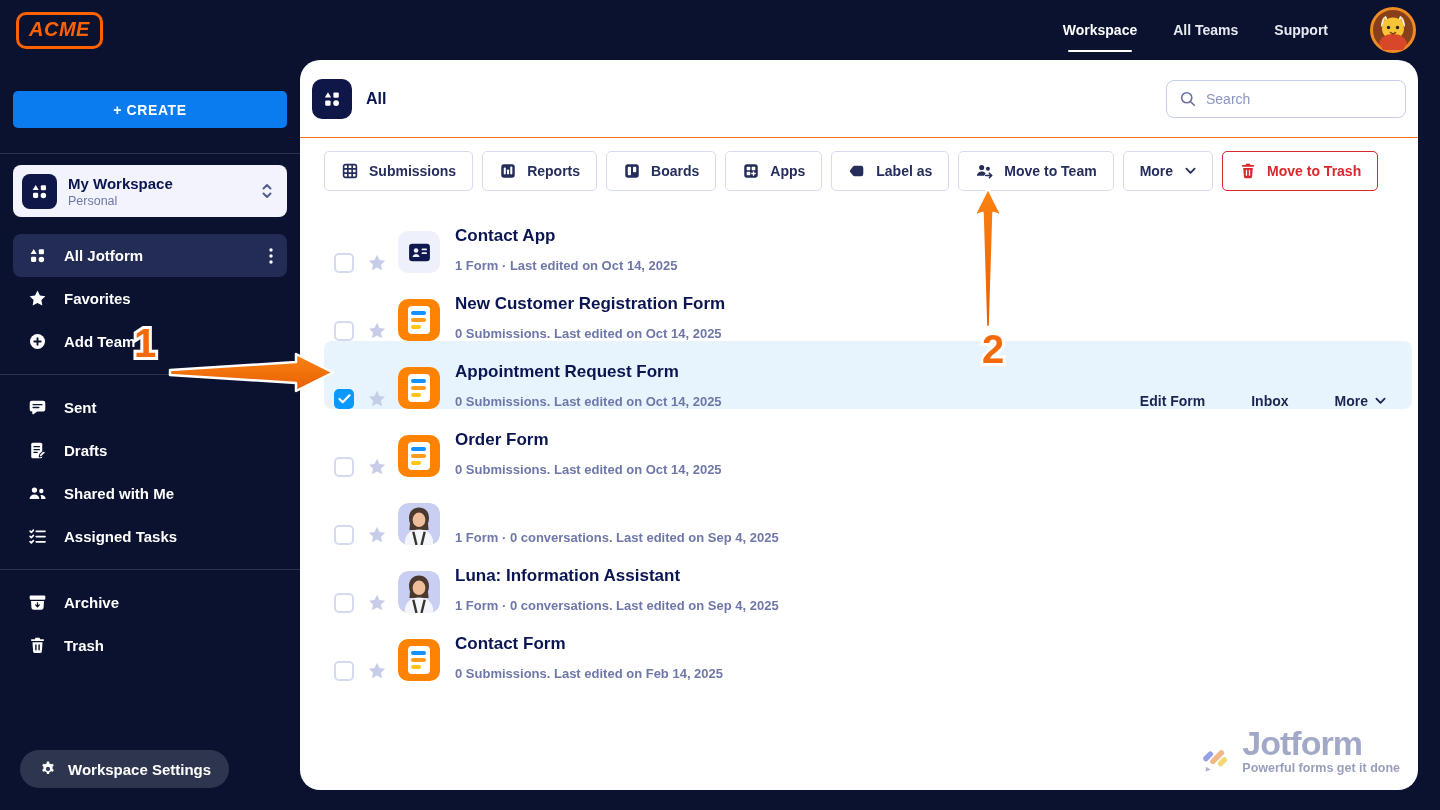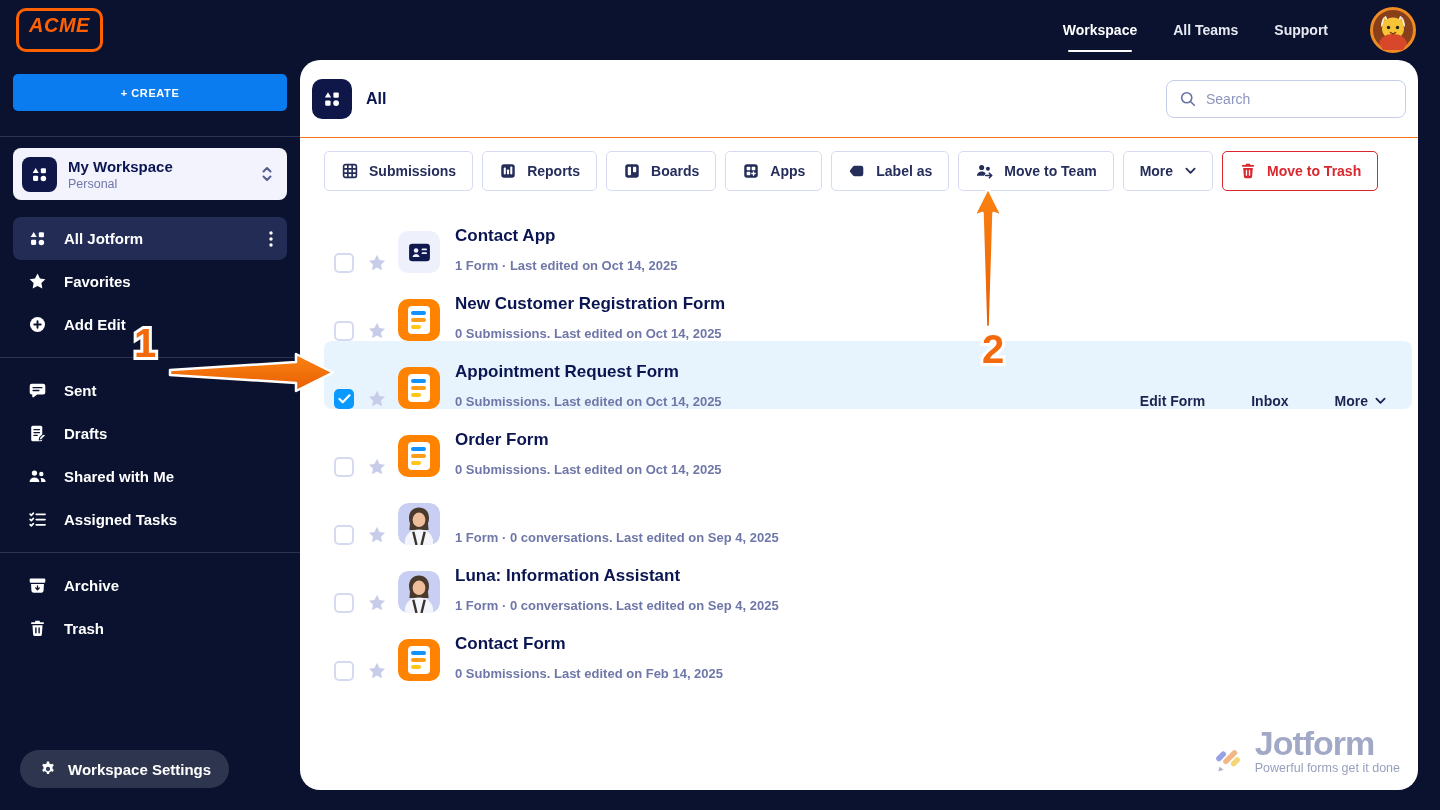--- a/index.html
+++ b/index.html
@@ -2,34 +2,34 @@
 <html><head>
 <meta charset="utf-8">
 <style>
   * { margin:0; padding:0; box-sizing:border-box; }
   html,body { width:1440px; height:810px; overflow:hidden; }
   body { font-family:"Liberation Sans", sans-serif; background:#0a1230; position:relative; }
 
   
   .topbar { position:absolute; top:0; left:0; width:1440px; height:60px;
     display:flex; align-items:center; justify-content:space-between; padding:0 24px 0 16px; }
-  .acme-logo { border:3px solid #ff6100; border-radius:10px; padding:3px 10px 12px;
+  .acme-logo { border:3px solid #ff6100; border-radius:10px; padding:3px 10px 5px;
     color:#ff6100; font-weight:800; font-style:italic; font-size:20px; letter-spacing:.5px; }
   .topnav { display:flex; align-items:center; gap:36px; }
   .topnav-item { color:#e8eaf3; font-size:14px; font-weight:600; position:relative; cursor:pointer; }
   .topnav-item.active { color:#fff; font-weight:700;margin-left:37px; }
   .topnav-item.active::after { content:""; position:absolute; left:50%; transform:translateX(-50%);
     bottom:-14px; width:64px; height:2.5px; background:#fff; border-radius:2px; }
   .avatar { width:46px; height:46px; border-radius:50%; margin-left:6px; cursor:pointer; flex:0 0 auto; }
 
   
   .sidebar { position:absolute; top:60px; left:0; width:300px; height:750px;
     display:flex; flex-direction:column; color:#fff; }
-  .create-btn { margin:14px 13px 25px; height:37px; border:none; border-radius:5px;
-    background:#0a7cf0; color:#fff; font-family:inherit; font-size:11px; font-weight:800;
+  .create-btn { margin:31px 13px 25px; height:37px; border:none; border-radius:5px;
+    background:#0a7cf0; color:#fff; font-family:inherit; font-size:14px; font-weight:800;
     letter-spacing:.6px; cursor:pointer; }
   .side-divider { border:none; border-top:1px solid rgba(255,255,255,.14); margin:0 0 11px; }
   .ws-selector { margin:0 13px 17px; height:52px; background:#f2f3fc; border-radius:8px;
     display:flex; align-items:center; padding:0 14px 0 9px; cursor:pointer; }
   .ws-icon-tile { width:35px; height:35px; background:#0e1748; border-radius:8px;
     display:flex; align-items:center; justify-content:center; color:#fff; }
   .ws-texts { margin-left:11px; }
   .ws-name { color:#0a1551; font-size:15px; font-weight:700; }
   .ws-type { color:#6f77a8; font-size:12.5px; margin-top:2px; }
   .ws-unfold { margin-left:auto; color:#555d8f; display:flex; }
@@ -83,21 +83,21 @@
   .fp-s3 { width:10px; height:4px; border-radius:2px; background:#ffc61a; }
   .row-texts { min-width:0; }
   .row-title { color:#0a1551; font-size:17px; font-weight:700; }
   .row-sub { color:#6f77a8; font-size:13px; font-weight:600; margin-top:12px; }
   .row-actions { margin-left:auto; display:flex; align-items:center; gap:46px; }
   .row-action { color:#1c2552; font-size:14px; font-weight:700; display:flex; align-items:center; gap:7px; cursor:pointer; }
 
   .watermark { position:absolute; right:18px; bottom:16px; display:flex; align-items:flex-end; gap:8px; opacity:.8; }
   .wm-texts { line-height:1; }
   .wm-brand { color:#8a94b8; font-size:34px; font-weight:800; letter-spacing:-1px; }
-  .wm-tag { color:#7e88ad; font-size:12.5px; font-weight:400; margin-top:2px; text-align:center; }
+  .wm-tag { color:#7e88ad; font-size:12.5px; font-weight:700; margin-top:2px; text-align:center; }
 
   
   .annotation-overlay { position:absolute; inset:0; width:1440px; height:810px;
     pointer-events:none; z-index:60; }
   .ann-num { font-family:"Liberation Sans", sans-serif; font-size:40px; font-weight:800;
     fill:#f26a0c; stroke:#ffffff; stroke-width:6px; paint-order:stroke; }
 </style>
 </head>
 <body>
 
@@ -176,21 +176,21 @@
         </span>
     <span>Favorites</span>
   </div>
       <div class="side-item">
     <span class="side-icon">
           <svg viewBox="0 0 20 20" width="19" height="19">
             <circle cx="10" cy="10" r="7.9" fill="currentColor"></circle>
             <path d="M10 6.6v6.8M6.6 10h6.8" stroke="#0b1430" stroke-width="2" stroke-linecap="round"></path>
           </svg>
         </span>
-    <span>Add Edit</span>
+    <span>Add Team</span>
   </div>
       <hr class="nav-divider">
       <div class="side-item">
     <span class="side-icon">
           <svg viewBox="0 0 20 20" width="19" height="19">
             <path fill="currentColor" d="M4 2.8h12A2.2 2.2 0 0 1 18.2 5v7a2.2 2.2 0 0 1-2.2 2.2H9.6L5.9 17a.85.85 0 0 1-1.4-.7v-2.1H4A2.2 2.2 0 0 1 1.8 12V5A2.2 2.2 0 0 1 4 2.8z"></path>
             <path d="M5.4 7h9.2M5.4 10h6" stroke="#0b1430" stroke-width="1.5" stroke-linecap="round"></path>
           </svg>
         </span>
     <span>Sent</span>

